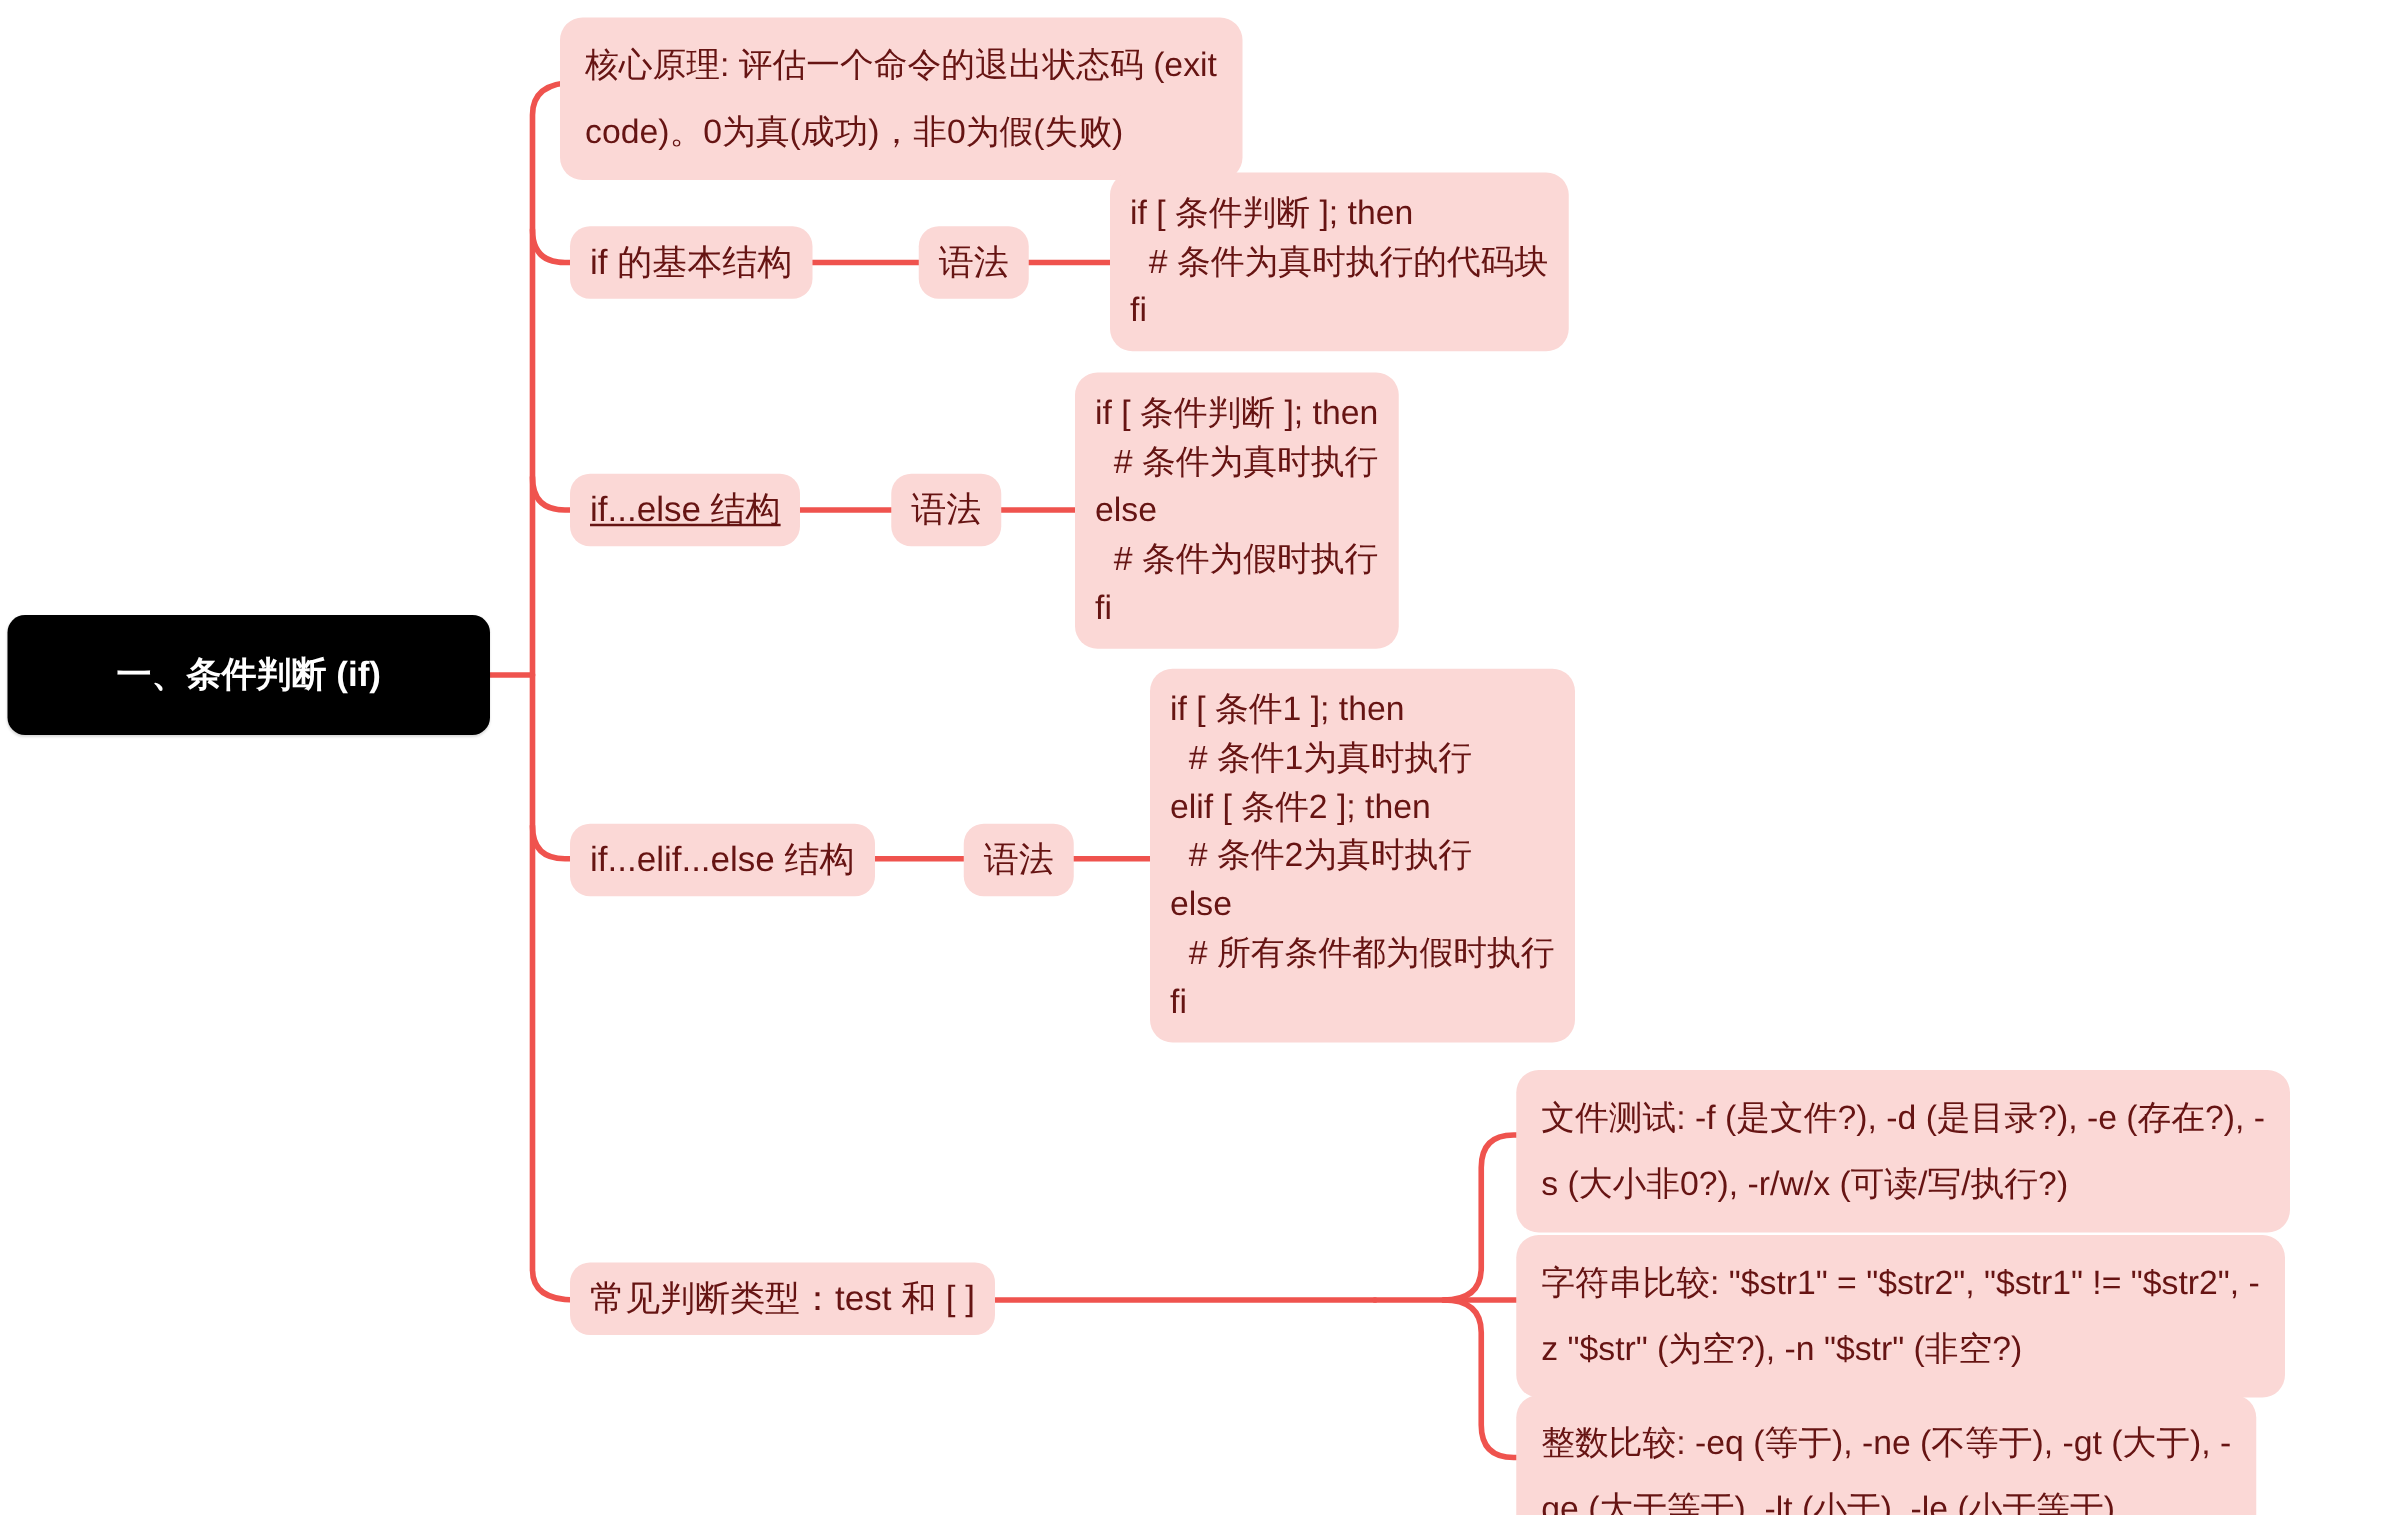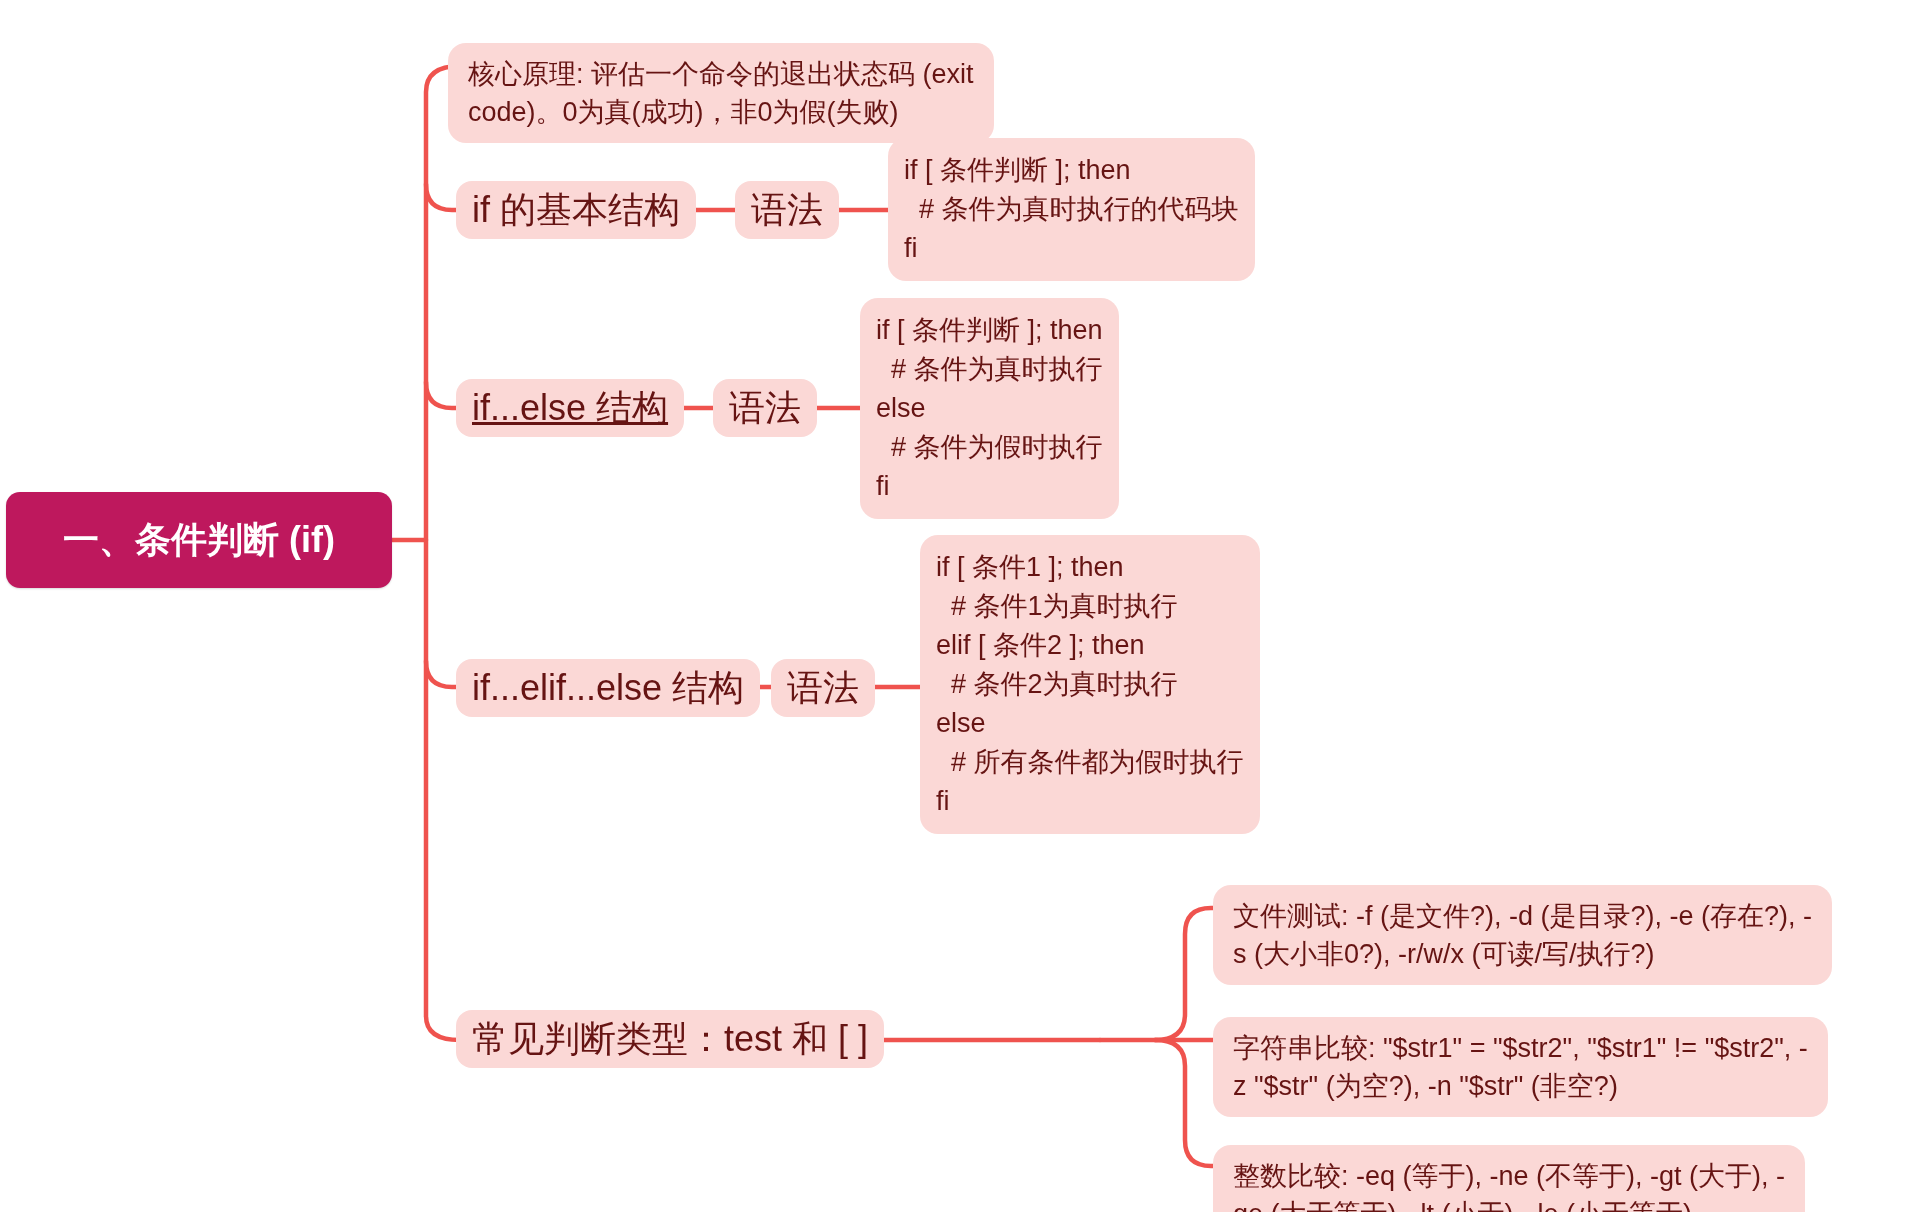--- a/index.html
+++ b/index.html
@@ -21,43 +21,42 @@
     width: 1924px; height: 1212px;
     z-index: 0;
   }
   .node {
     position: absolute;
     z-index: 2;
     background: #fbd8d6;
     color: #661413;
     border-radius: 16px;
     padding: 10px 16px;
-    font-size: 36px;
+    font-size: 28px;
     line-height: 38px;
     white-space: pre;
   }
   .root {
-    background: #be185d;
+    background: #000000;
     color: #ffffff;
     font-weight: bold;
-    font-size: 36px;
+    font-size: 28px;
     border-radius: 14px;
     display: flex;
     align-items: center;
     justify-content: center;
     padding: 0;
     white-space: nowrap;
     box-shadow: 0 1px 2px rgba(0,0,0,0.15);
   }
   .multiline {
     font-size: 27px;
-    line-height: 38px;
+    line-height: 53px;
     padding: 12px 20px;
     border-radius: 18px;
-    margin-top: 29px;
   }
   .code {
     font-size: 27px;
     line-height: 39px;
     padding: 13px 16px;
     border-radius: 18px;
   }
 </style>
 </head>
 <body>

